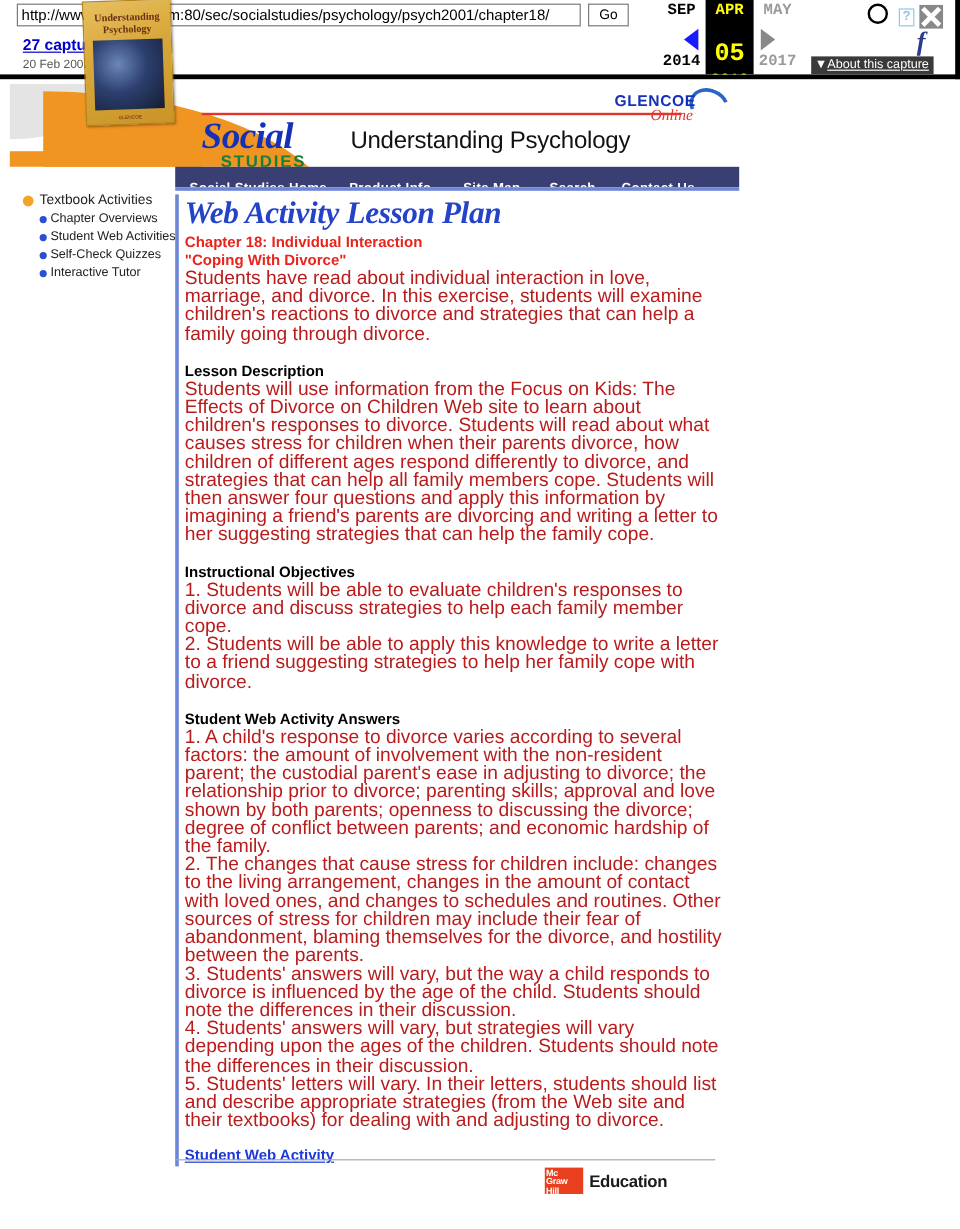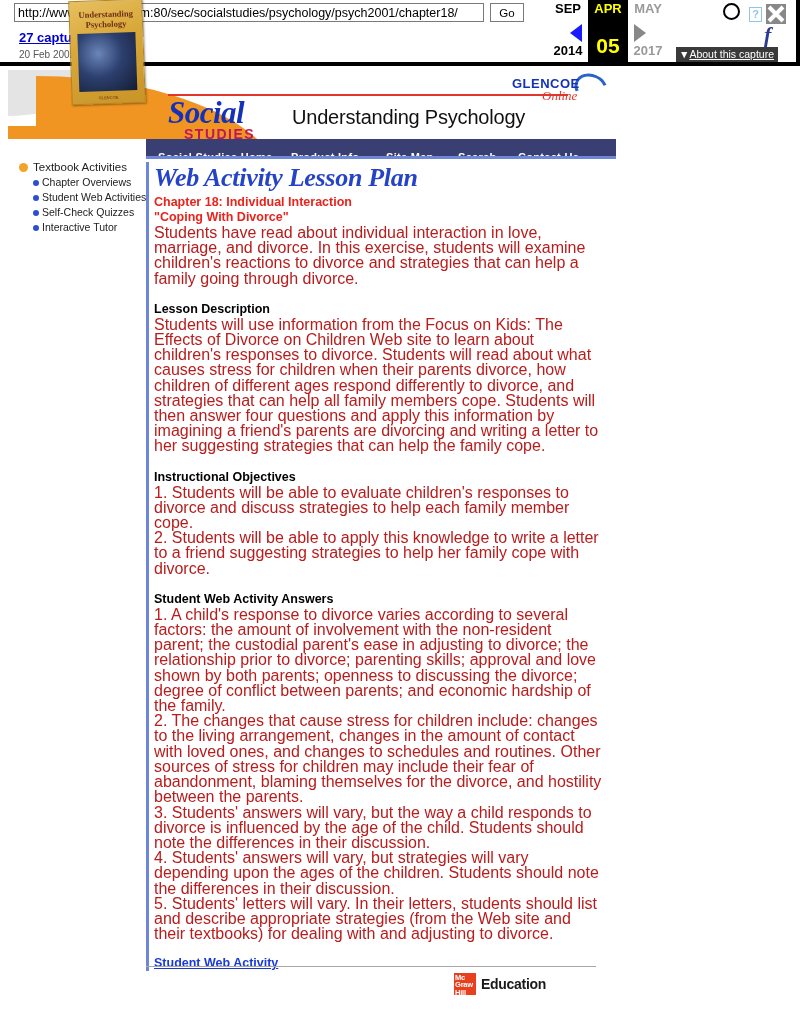--- a/index.html
+++ b/index.html
@@ -55,21 +55,21 @@
     text-decoration: underline;
     cursor: pointer;
   }
   #wm-range {
     position: absolute; left: 19px; top: 49px;
     font-size: 10px; color: #555555;
   }
 
   
   #wm-dates { position: absolute; left: 548px; top: 0px; width: 140px; height: 62px; }
-  .wm-col { position: absolute; top: 0; width: 40px; height: 62px; text-align: center; }
+  .wm-col { position: absolute; top: 0; width: 40px; height: 62px; text-align: center; font-family: Liberation Mono, monospace; }
   .wm-col .mon { font-size: 13px; font-weight: bold; line-height: 18px; }
   .wm-col .day { font-size: 21px; font-weight: bold; line-height: 23px; }
   .wm-col .yr  { font-size: 13px; font-weight: bold; line-height: 20px; }
 
   #wm-prev-col { left: 0px;  color: #000000; }
   #wm-cur-col  { left: 40px; background: #000000; color: #ffff00; width: 40px; }
   #wm-next-col { left: 80px; color: #999999; }
 
   #wm-cur-col .day { color: #ffff00; margin-top: 16px; }
 
@@ -174,21 +174,21 @@
     position: absolute; left: 160px; top: 28px;
     font-family: "Liberation Serif", serif;
     font-style: italic; font-weight: bold;
     font-size: 31px; color: #1531b8;
     line-height: 30px;
     letter-spacing: -0.5px;
   }
   #social-sub {
     position: absolute; left: 176px; top: 56px;
     font-family: "Liberation Sans", sans-serif;
-    font-weight: bold; font-size: 14px; color: #be185d;
+    font-weight: bold; font-size: 14px; color: #15803d;
     letter-spacing: 1.5px;
   }
   #banner-title {
     position: absolute; left: 284px; top: 36px;
     font-family: "Liberation Sans", sans-serif;
     font-size: 20px; color: #111111;
     letter-spacing: -0.2px;
   }
   #glencoe {
     position: absolute; left: 508px; top: 74px;
@@ -301,21 +301,21 @@
   }
   #foot-rule {
     position: absolute; left: 146px; top: 966px;
     width: 450px; height: 1px; background: #a8a8a8;
   }
   #mh-logo {
     position: absolute; left: 454px; top: 973px;
     display: flex; align-items: center;
   }
   #mh-mark {
-    width: 22px; height: 22px; background: #e8401f;
+    width: 32px; height: 22px; background: #e8401f;
     color: #ffffff;
     font-family: "Liberation Sans", sans-serif;
     font-size: 7.5px; font-weight: bold;
     line-height: 7.3px;
     padding: 1px 0 0 1px;
     letter-spacing: -0.2px;
   }
   #mh-word {
     margin-left: 5px;
     font-family: "Liberation Sans", sans-serif;

